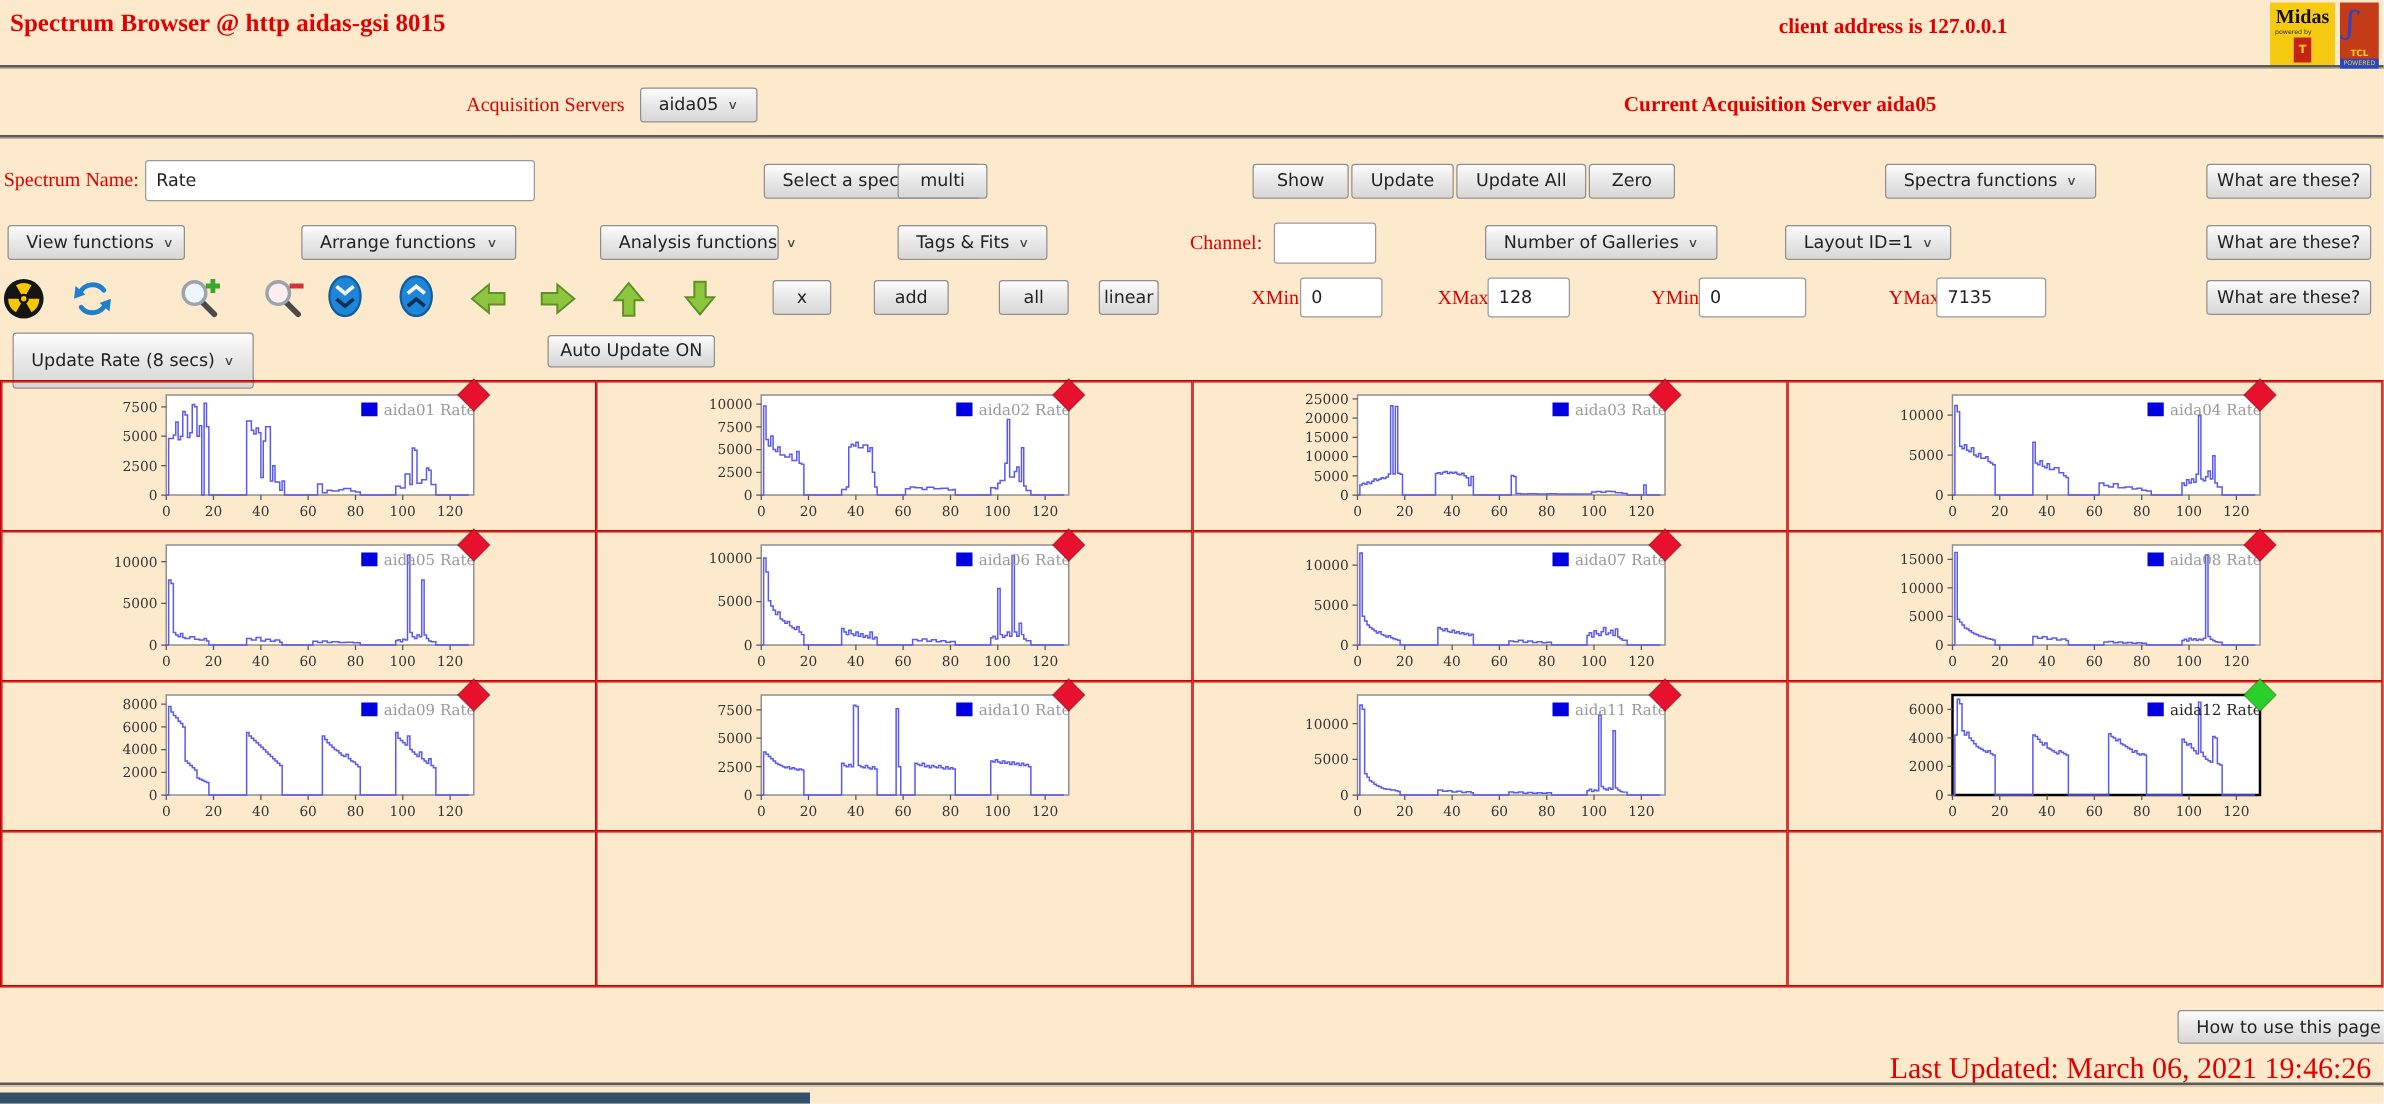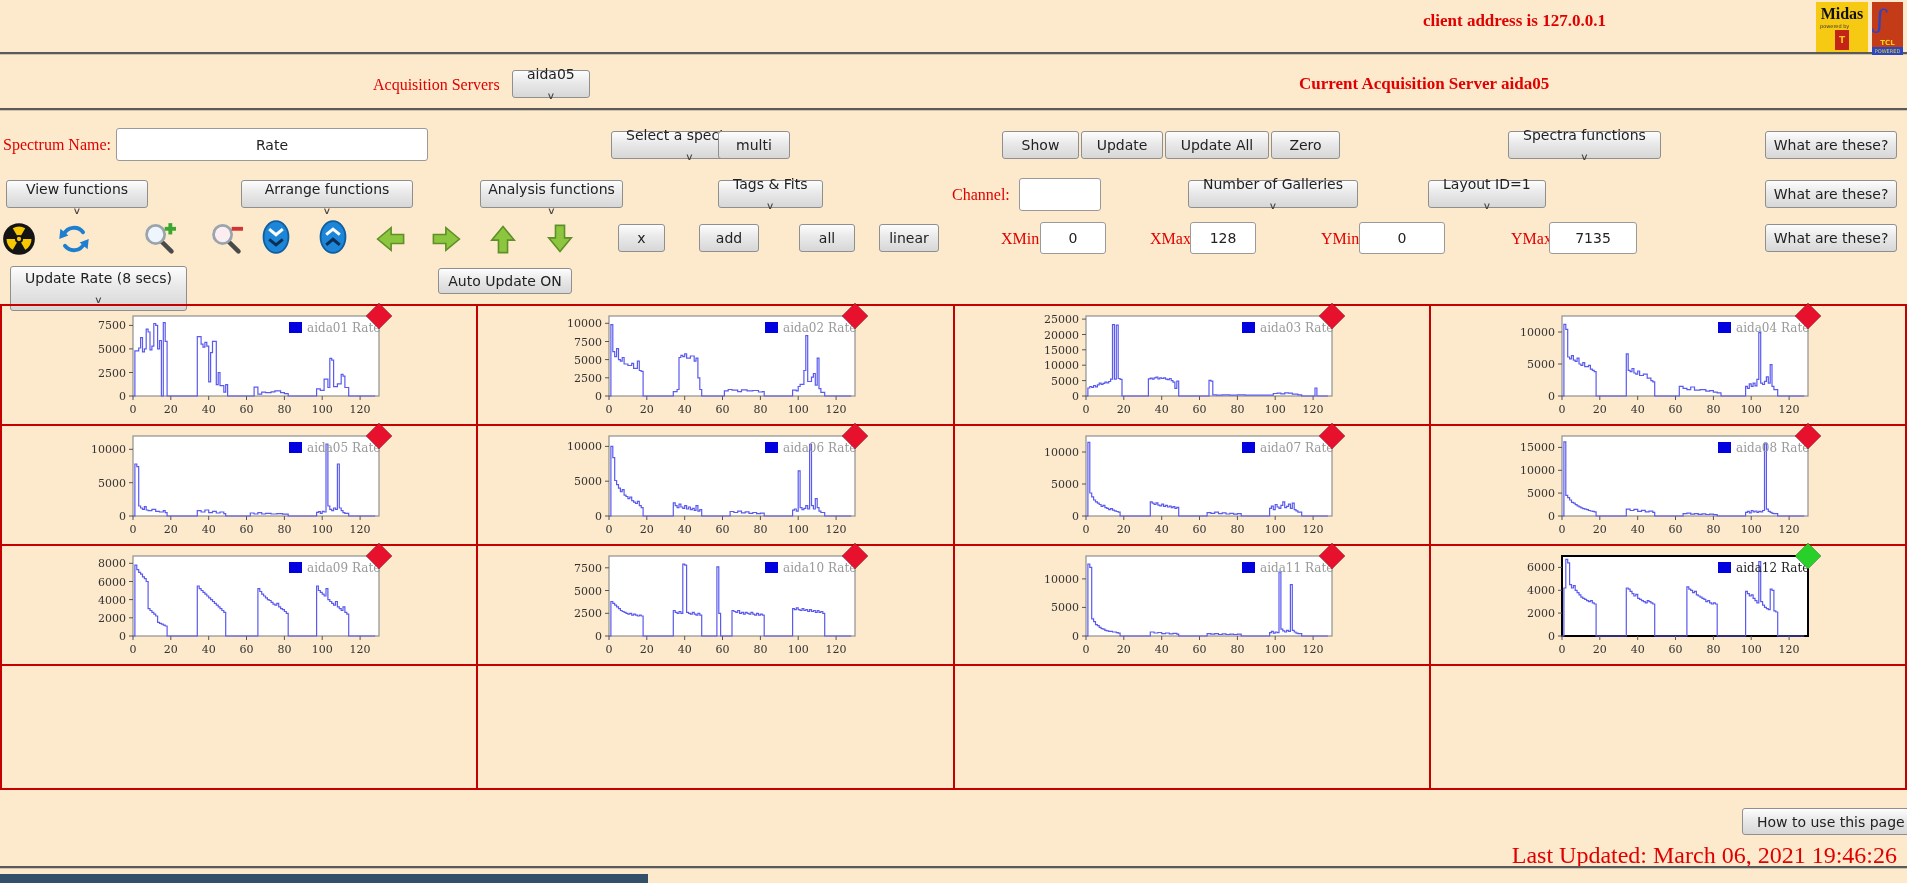--- a/index.html
+++ b/index.html
@@ -6,24 +6,24 @@
   body{width:1907px;height:883px;overflow:hidden;}
   #app{position:relative;width:1907px;height:883px;background:#fdeacd;font-family:"DejaVu Sans",sans-serif;}
   .abs{position:absolute;}
   .redserif{font-family:"Liberation Serif",serif;color:#e00000;}
   .hr{position:absolute;left:0;width:1907px;height:2px;background:#5a5a5a;border-bottom:1px solid #cfc3ac;}
   .title{font-size:20px;font-weight:bold;}
   .hdr2{font-size:17px;font-weight:bold;}
   .lbl{font-size:16px;}
   .gtkbtn{position:absolute;display:inline-flex;align-items:center;justify-content:center;gap:7px;
     background:linear-gradient(#fdfdfd,#e9e9e9 45%,#d7d7d7);border:1px solid #8f8f8f;border-radius:3px;
-    font-size:14px;color:#222;height:28px;padding:0 14px;box-sizing:border-box;white-space:nowrap;cursor:default;flex-direction:column;}
+    font-size:14px;color:#222;height:28px;padding:0 14px;box-sizing:border-box;white-space:nowrap;cursor:default;}
   .chev{font-size:12px;color:#444;transform:scaleY(.8);}
   .tin{position:absolute;box-sizing:border-box;background:#fff;border:1px solid #9a9a9a;border-radius:3px;
-    font-family:"DejaVu Sans",sans-serif;font-size:14px;color:#222;padding:0 8px;text-align:center;}
+    font-family:"DejaVu Sans",sans-serif;font-size:14px;color:#222;padding:0 8px;}
   .icon{position:absolute;width:34px;height:34px;}
   
   #gallery{position:absolute;left:0;top:304px;width:1907px;height:486px;display:grid;
     grid-template-columns:repeat(4,1fr);grid-template-rows:120px 120px 120px 1fr;
     border:1px solid #c40000;box-sizing:border-box;}
   .gcell{border:1px solid #c40000;display:flex;align-items:center;justify-content:center;}
   .chart svg text{font-family:"DejaVu Serif",serif;}
   
   .midaslogo{position:absolute;width:52px;height:53px;background:#f6c913;display:flex;flex-direction:column;align-items:center;justify-content:flex-start;}
   .midaslogo .mtxt{font-family:"Liberation Serif",serif;font-weight:bold;color:#111;font-size:16px;margin-top:3px;}
@@ -35,20 +35,21 @@
   .tcllogo .powered{width:100%;background:#2a46c8;color:#f2d21a;font-size:5px;text-align:center;padding:1px 0;z-index:1;}
   .footbtns{position:absolute;left:6px;top:810px;display:flex;gap:10px;}
   .footbtns .gtkbtn{position:static;height:27px;}
   #logedge{position:absolute;left:0;bottom:0;width:648px;height:9px;background:#33506a;}
 </style>
 </head>
 <body>
 
 <div id="app">
 
+  <div class="abs redserif title" style="left:8px;top:8px;">Spectrum Browser @ http aidas-gsi 8015</div>
   <div class="abs redserif hdr2" style="left:1423px;top:11px;">client address is 127.0.0.1</div>
 
   <div class="midaslogo" style="left:1816px;top:2px;">
     <span class="mtxt">Midas</span>
     <span class="pby">powered by</span>
     <span class="redbox">T</span>
   </div>
   <div class="tcllogo" style="left:1872px;top:2px;">
     <span class="feather">ʃ</span>
     <span class="tcltxt">TCL</span>
@@ -155,21 +156,21 @@
   <svg class="icon" style="left:486px;top:222px;" viewBox="0 0 30 30">
     <polygon points="15,4 25,16 19,16 19,27 11,27 11,16 5,16" fill="#8cc63e" stroke="#5f8f28" stroke-width="1.4"></polygon>
   </svg>
   <svg class="icon" style="left:543px;top:222px;" viewBox="0 0 30 30">
     <polygon points="15,26 25,14 19,14 19,3 11,3 11,14 5,14" fill="#8cc63e" stroke="#5f8f28" stroke-width="1.4"></polygon>
   </svg>
 
   <div class="gtkbtn" style="left:618px;top:224px;width:47px;">x</div>
   <div class="gtkbtn" style="left:699px;top:224px;width:60px;">add</div>
   <div class="gtkbtn" style="left:799px;top:224px;width:56px;">all</div>
-  <div class="gtkbtn" style="left:879px;top:224px;width:60px;">linear</div>
+  <div class="gtkbtn" style="left:879px;top:224px;width:48px;">linear</div>
 
   <div class="abs redserif lbl" style="left:1001px;top:230px;">XMin</div>
   <input class="tin" style="left: 1040px; top: 222px; width: 66px; height: 32px;" value="0">
   <div class="abs redserif lbl" style="left:1150px;top:230px;">XMax</div>
   <input class="tin" style="left: 1190px; top: 222px; width: 66px; height: 32px;" value="128">
   <div class="abs redserif lbl" style="left:1321px;top:230px;">YMin</div>
   <input class="tin" style="left: 1359px; top: 222px; width: 86px; height: 32px;" value="0">
   <div class="abs redserif lbl" style="left:1511px;top:230px;">YMax</div>
   <input class="tin" style="left: 1549px; top: 222px; width: 88px; height: 32px;" value="7135">
   <div class="gtkbtn" style="left:1765px;top:224px;width:132px;">What are these?</div>

